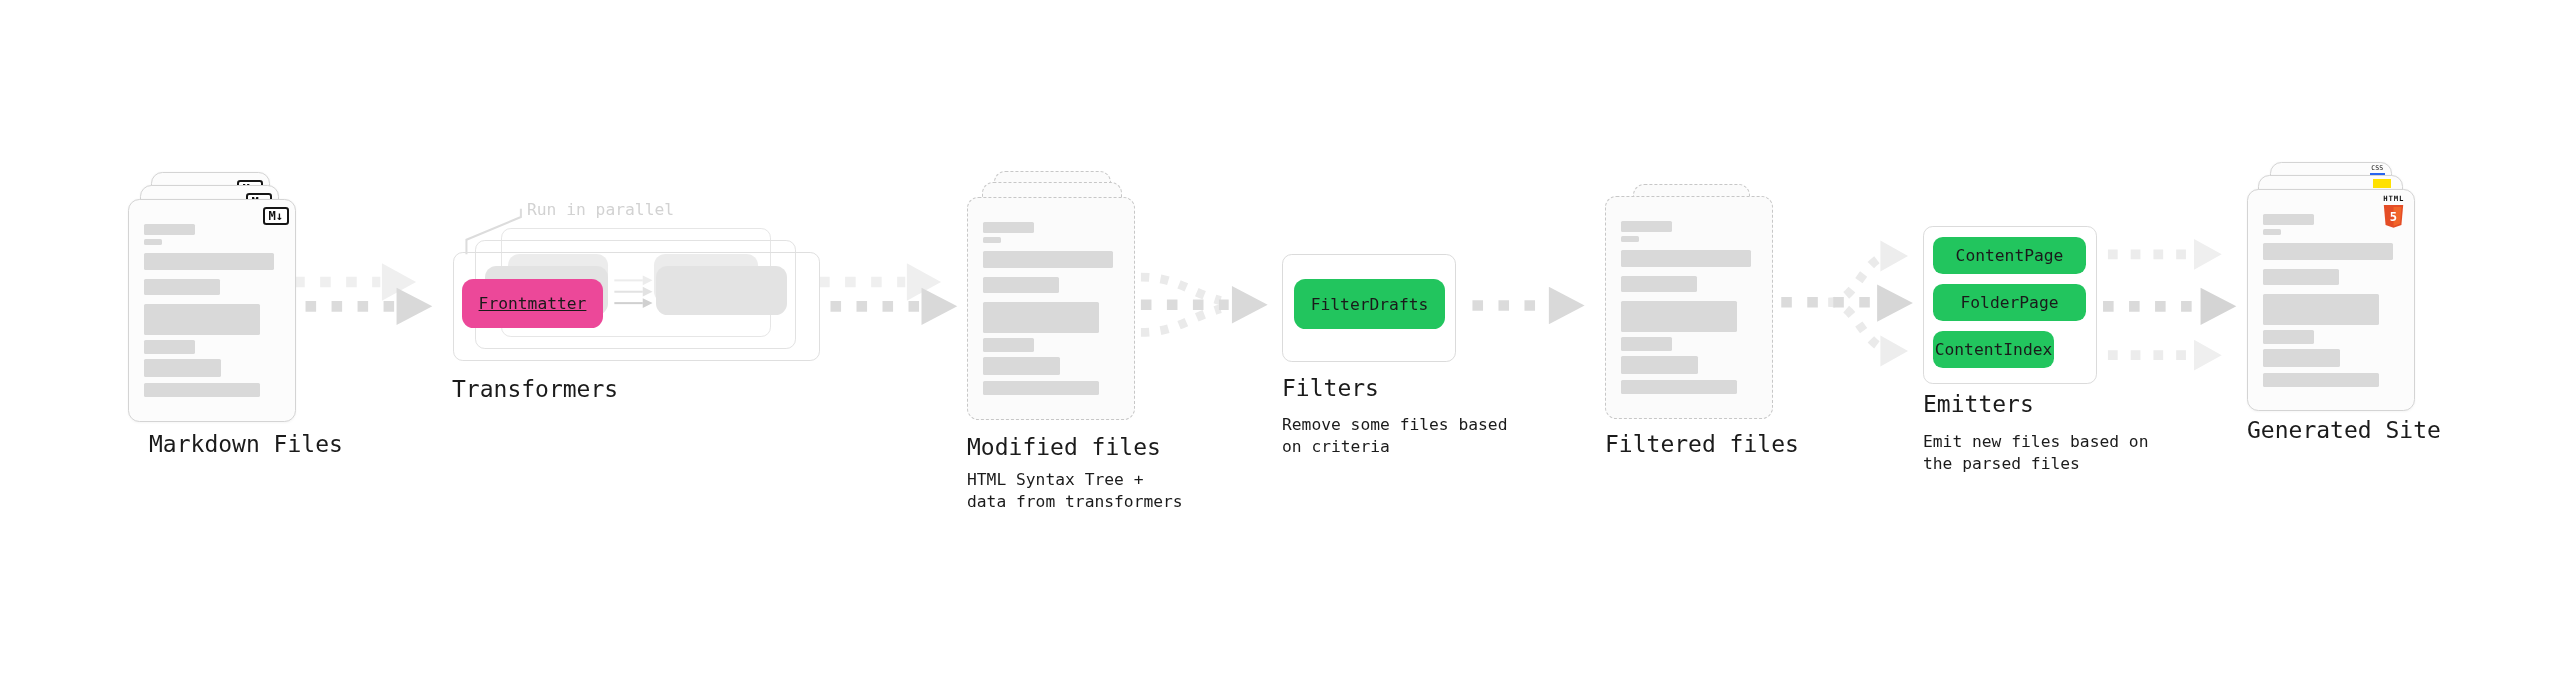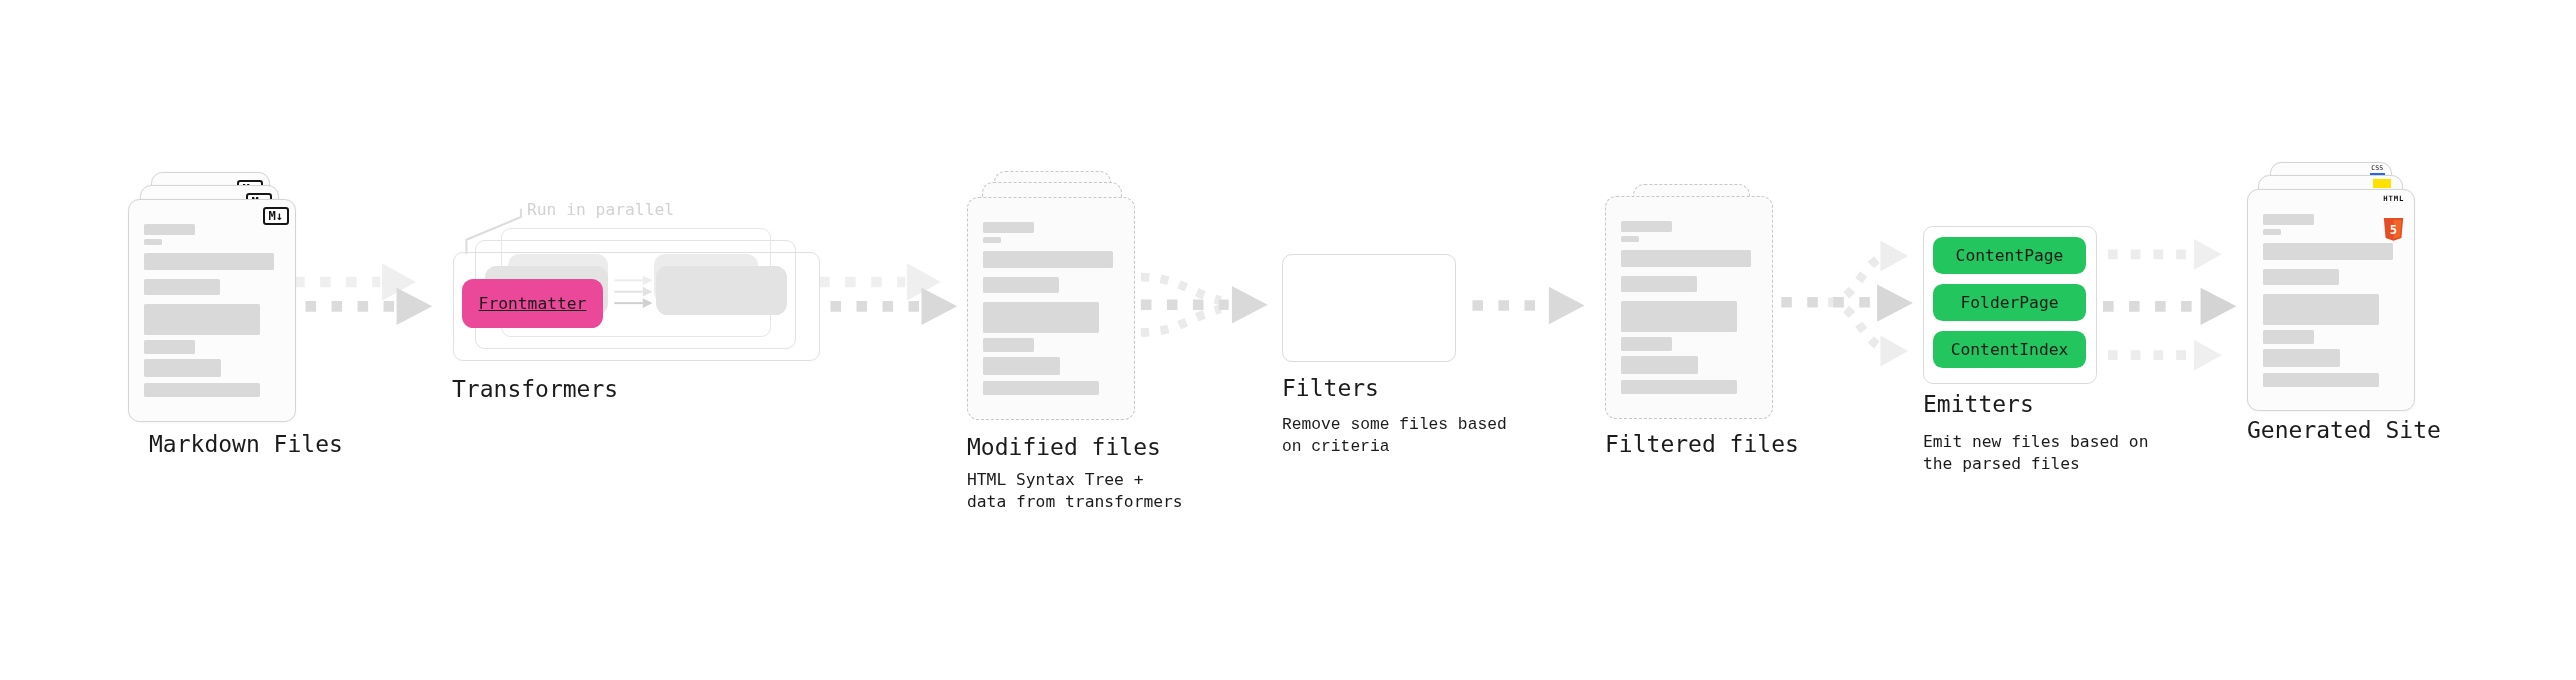--- a/index.html
+++ b/index.html
@@ -35,21 +35,21 @@
 
   
   .md-badge{position:absolute;right:6.5px;top:6.5px;background:#fff;border:2px solid #161616;border-radius:3.3px;
             font-size:12.2px;font-weight:700;line-height:14px;padding:0 3.3px;color:#111;}
   
   .css-badge{position:absolute;right:6.5px;top:2.4px;text-align:center;}
   .css-badge .t{font-size:6.5px;font-weight:400;color:#111;line-height:6.5px;display:block;}
   .css-badge .u{display:block;width:14.6px;height:2.8px;background:#2965f1;margin:0.8px auto 0;}
   .js-badge{position:absolute;right:10.6px;top:3.3px;width:18px;height:9px;background:#ffe100;}
   .html5-badge{position:absolute;right:9.8px;top:4.9px;text-align:center;}
-  .html5-badge .t{font-size:7.3px;font-weight:700;letter-spacing:0.8px;color:#111;line-height:7.3px;display:block;margin-bottom:16px;}
+  .html5-badge .t{font-size:7.3px;font-weight:700;letter-spacing:0.8px;color:#111;line-height:7.3px;display:block;margin-bottom:3px;}
 
   svg.overlay{position:absolute;left:0;top:0;pointer-events:none;}
 </style>
 </head>
 <body>
 
 <div class="canvas">
 
   <div class="doc" style="left:151px;top:172px;width:117px;height:65px;z-index:1;">
     <div class="md-badge">M↓</div>
@@ -100,22 +100,23 @@
         <div class="bar" style="width: 87%; height: 14px; margin-top: 6.5px;"></div>
       </div>
   </div>
   <div class="stage-label" style="left:967px;top:435px;">Modified files</div>
   <div class="stage-desc" style="left:967px;top:469px;">
     <div>HTML Syntax Tree +</div>
     <div>data from transformers</div>
   </div>
 
   <div class="container" style="left:1282px;top:254px;width:172px;height:106px;"></div>
+  <div class="gray-box" style="left:1294px;top:279px;width:151px;height:50px;border-radius:11.4px;">FilterDrafts</div>
   <div class="stage-label" style="left:1282px;top:376px;">Filters</div>
-  <div class="stage-desc" style="left:1282px;top:414px;font-family:Liberation Mono, monospace;">
+  <div class="stage-desc" style="left:1282px;top:414px;">
     <div>Remove some files based</div>
     <div>on criteria</div>
   </div>
 
   <div class="doc dashed" style="left:1633px;top:184px;width:115px;height:54px;z-index:1;"></div>
   <div class="doc dashed" style="left:1605px;top:196px;width:166px;height:221px;z-index:2;">
     <div class="bars">
         <div class="bar" style="width: 38%; height: 11.4px; margin-top: 0px;"></div>
         <div class="bar" style="width: 13%; height: 5.7px; margin-top: 4.1px;"></div>
         <div class="bar" style="width: 98%; height: 17px; margin-top: 8.1px;"></div>
@@ -124,21 +125,21 @@
         <div class="bar" style="width: 38%; height: 14px; margin-top: 4.9px;"></div>
         <div class="bar" style="width: 58%; height: 18px; margin-top: 4.9px;"></div>
         <div class="bar" style="width: 87%; height: 14px; margin-top: 6.5px;"></div>
       </div>
   </div>
   <div class="stage-label" style="left:1605px;top:432px;">Filtered files</div>
 
   <div class="container" style="left:1923px;top:226px;width:172px;height:156px;"></div>
   <div class="gray-box" style="left:1933px;top:237px;width:153px;height:37px;">ContentPage</div>
   <div class="gray-box" style="left:1933px;top:284px;width:153px;height:37px;">FolderPage</div>
-  <div class="gray-box" style="left:1933px;top:331px;width:153px;height:37px;">ContentIndex</div>
+  <div class="gray-box" style="left:1933px;top:331px;width:121px;height:37px;">ContentIndex</div>
   <div class="stage-label" style="left:1923px;top:392px;">Emitters</div>
   <div class="stage-desc" style="left:1923px;top:431px;">
     <div>Emit new files based on</div>
     <div>the parsed files</div>
   </div>
 
   <div class="doc" style="left:2270px;top:162px;width:120px;height:65px;z-index:1;">
     <div class="css-badge">
       <span class="t">CSS</span>
         <span class="u"></span>

